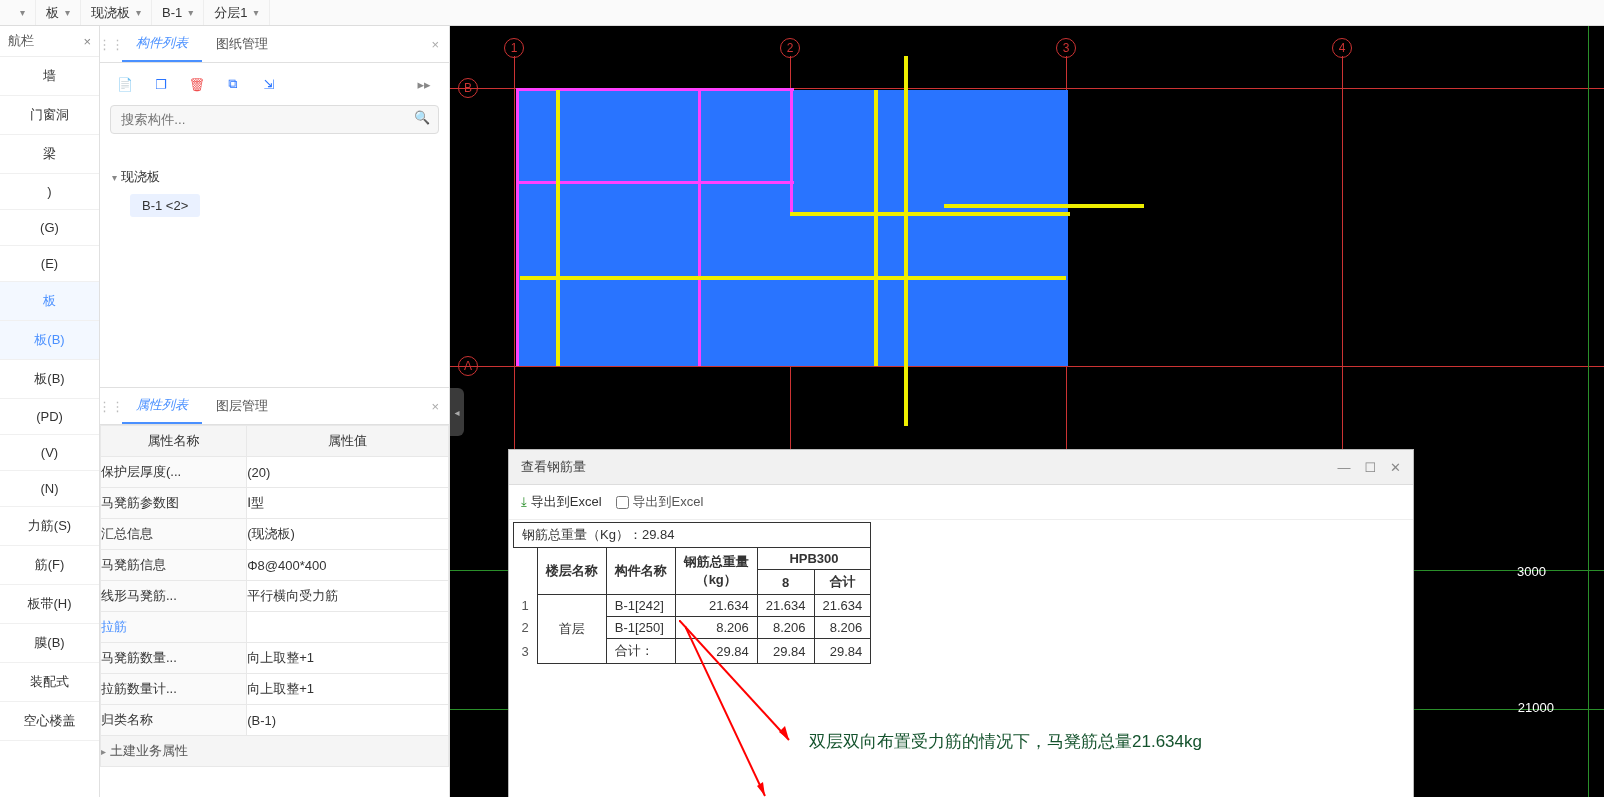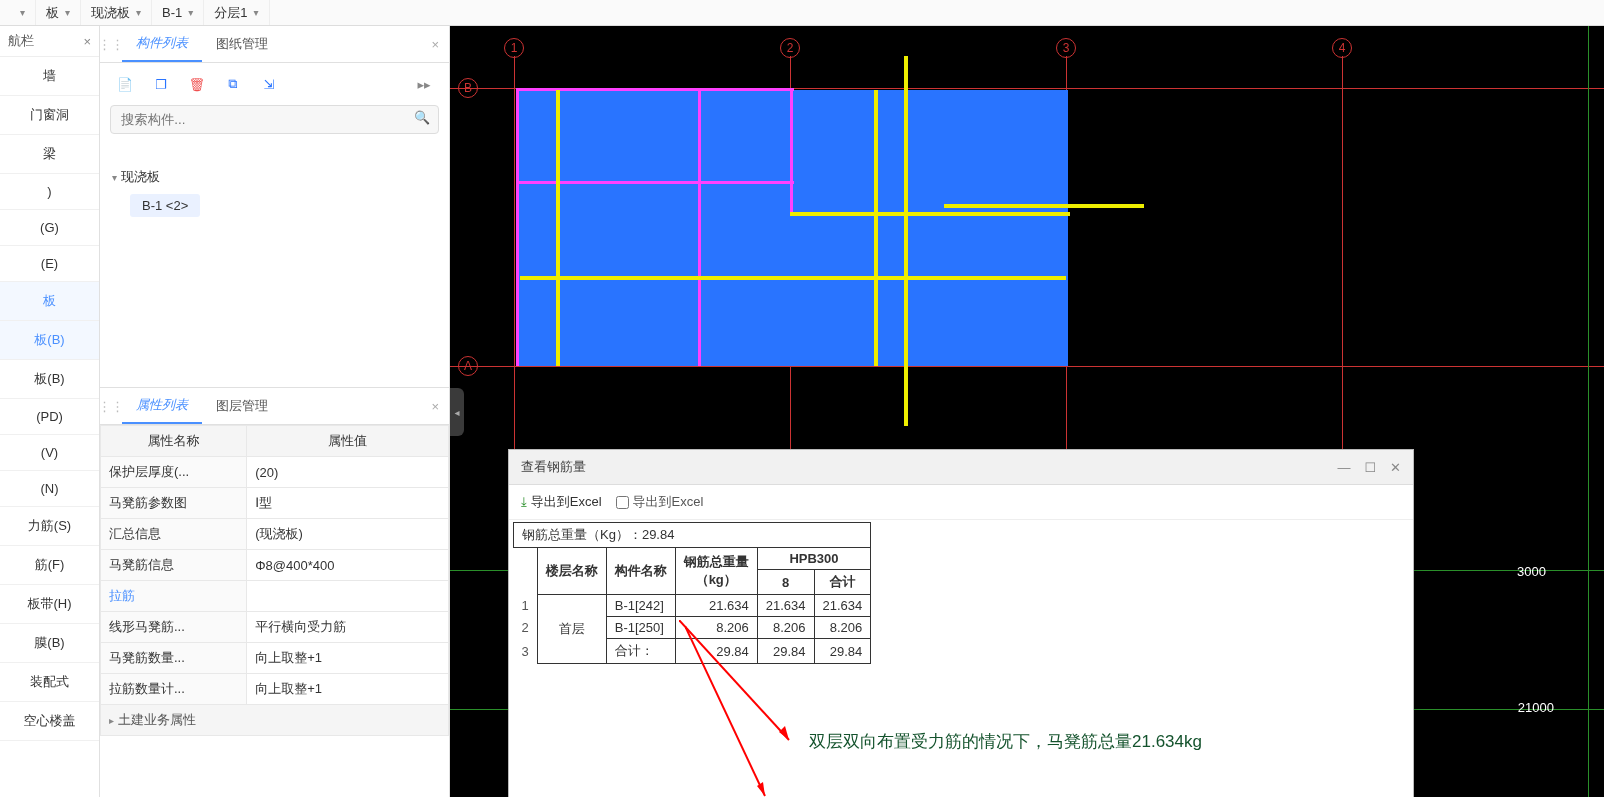--- a/index.html
+++ b/index.html
@@ -40,21 +40,21 @@
 
 .tree { padding: 6px 10px; flex: 1; overflow: auto; }
 .tree .node { padding: 4px 2px; display: flex; align-items: center; gap: 4px; }
 .tree .node .chev { color: #888; font-size: 10px; }
 .tree .chip { display: inline-block; margin: 4px 0 0 20px; padding: 4px 12px; background: #eaf1ff; color: #333; border-radius: 3px; }
 
 
 .proppanel { border-top: 1px solid #e0e0e0; display: flex; flex-direction: column; height: 410px; }
 .proptable { overflow: auto; flex: 1; }
 .proptable table { width: 100%; border-collapse: collapse; }
-.proptable th, .proptable td { border: 1px solid #e8e8e8; padding: 6px 8px; text-align: left; margin-left: 31px; }
+.proptable th, .proptable td { border: 1px solid #e8e8e8; padding: 6px 0; text-align: left; margin-left: 31px; }
 .proptable th { background: #f5f5f5; font-weight: normal; text-align: center; }
 .proptable td.key { width: 42%; background: #fafafa; }
 .proptable td.link { color: #4a90ff; }
 .proptable tr.group td { background: #f5f5f5; color: #555; }
 .proptable tr.group td .chev { color: #888; font-size: 10px; margin-right: 4px; }
 
 
 .canvas { flex: 1; background: #000; position: relative; overflow: hidden; }
 .axislabel { position: absolute; width: 20px; height: 20px; border: 1px solid #cc3333; border-radius: 50%; color: #cc3333; font-size: 12px; display: flex; align-items: center; justify-content: center; }
 .gridline { position: absolute; background: #cc3333; }
@@ -196,34 +196,38 @@
                 </tr>
                 <tr>
                   <td class="key">汇总信息</td>
                   <td>(现浇板)</td>
                 </tr>
                 <tr>
                   <td class="key">马凳筋信息</td>
                   <td>Φ8@400*400</td>
                 </tr>
                 <tr>
+                  <td class="key">线形马凳筋...</td>
+                  <td>平行横向受力筋</td>
+                </tr>
+                <tr>
                   <td class="key link">拉筋</td>
                   <td></td>
                 </tr>
                 <tr>
-                  <td class="key">线形马凳筋...</td>
-                  <td>平行横向受力筋</td>
-                </tr>
-                <tr>
                   <td class="key">马凳筋数量...</td>
                   <td>向上取整+1</td>
                 </tr>
                 <tr>
                   <td class="key">拉筋数量计...</td>
                   <td>向上取整+1</td>
+                </tr>
+                <tr>
+                  <td class="key">归类名称</td>
+                  <td>(B-1)</td>
                 </tr>
               </tbody>
             <tbody>
                 <tr class="group">
                   <td colspan="2"><span class="chev">▸</span><span>土建业务属性</span></td>
                 </tr>
           </tbody>
             </table>
         </div>
       </div>

